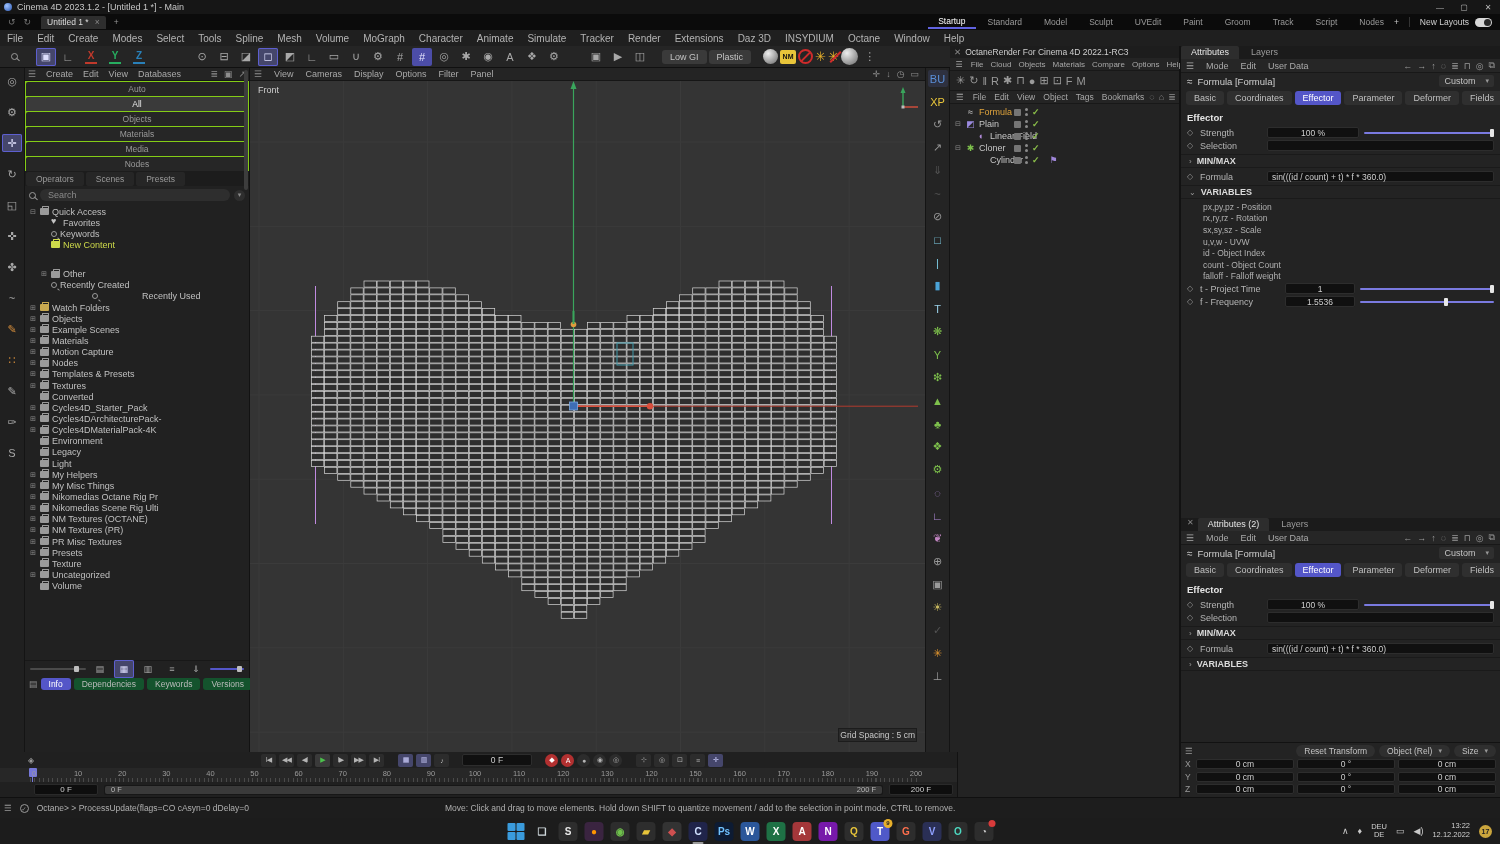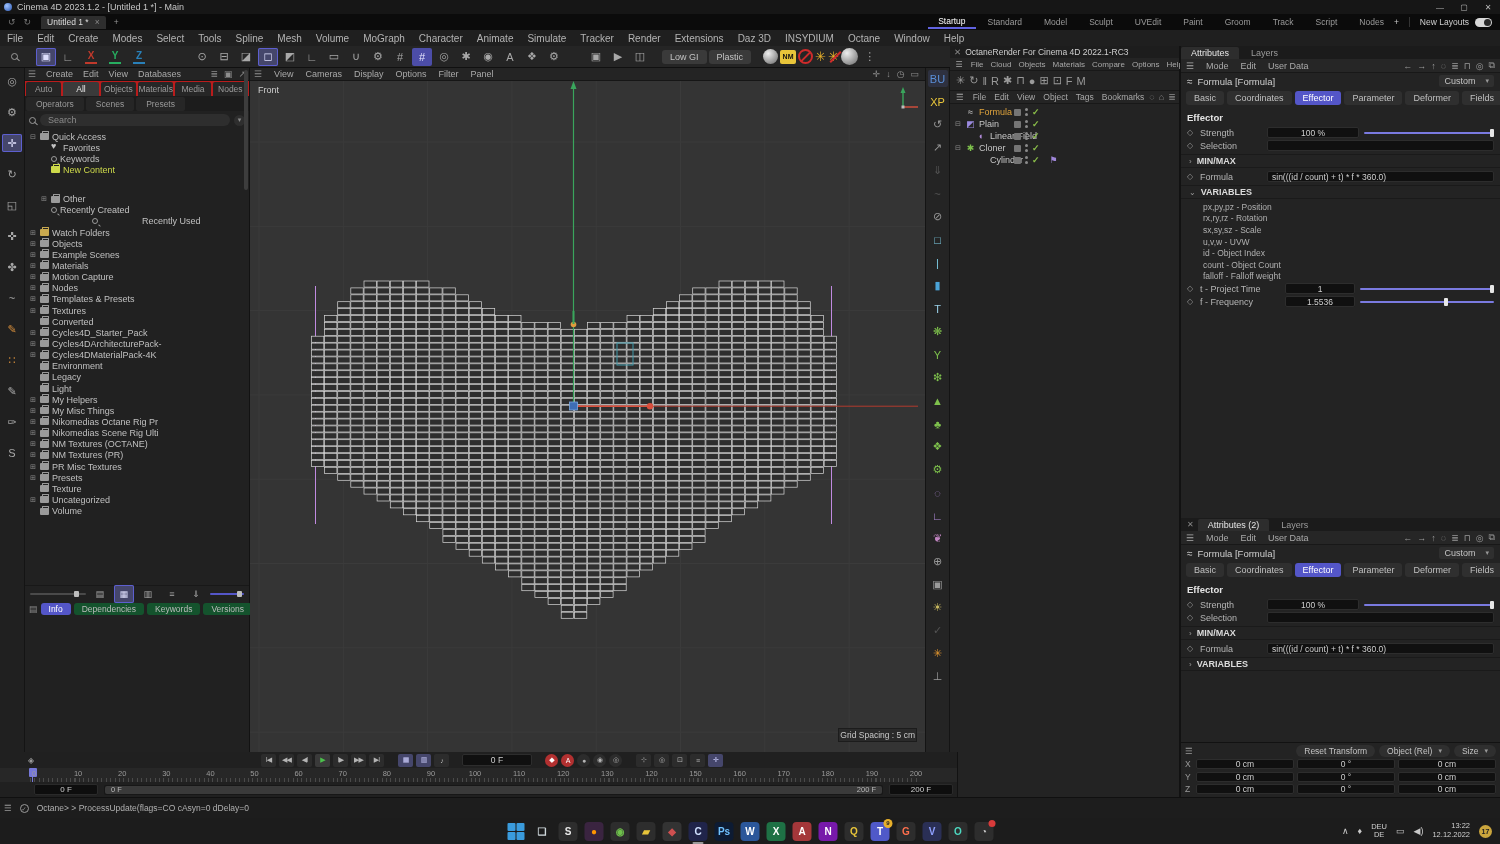--- a/index.html
+++ b/index.html
@@ -46,21 +46,21 @@
 
   
   #lefttools { left:0; top:68px; width:25px; height:684px; background:#202020; border-right:1px solid #141414; display:flex; flex-direction:column; align-items:center; padding-top:4px; gap:13px; }
   #lefttools .tbtn { width:20px; }
 
   
   #assetpanel { left:25px; top:68px; width:225px; height:684px; background:#212121; border-right:1px solid #121212; }
   .panelmenu { height:13px; display:flex; align-items:center; font-size:9px; color:#aaa; gap:2px; background:#242424; border-bottom:1px solid #161616; }
   .panelmenu .mm { padding:0 5px; }
   .panelmenu .icon { color:#8f8f8f; font-size:9px; padding:0 3px; }
-  .ab-tabs { display:flex; font-size:8.5px; background:#b91c1c; }
+  .ab-tabs { display:flex; font-size:8.5px; background:#84cc16;flex-direction:column; }
   .ab-tabs .t { flex:1; text-align:center; padding:2px 0; color:#9a9a9a; background:#262626; margin:1px 1px 0 1px; border-radius:2px 2px 0 0; }
   .ab-tabs .t.active { background:#3a3a3a; color:#e8e8e8; }
   .ab-tabs2 { display:flex; font-size:8.5px; background:#1c1c1c; }
   .ab-tabs2 .t { text-align:center; padding:2px 10px; color:#9a9a9a; background:#262626; margin:1px 1px 0 1px; border-radius:2px; }
   #ab-search-row { display:flex; align-items:center; padding:3px 4px; gap:4px; }
   .magicon { width:7px; height:7px; border:1px solid #999; border-radius:50%; position:relative; flex:none; }
   .magicon::after { content:""; position:absolute; width:4px; height:1px; background:#999; right:-3px; bottom:-1px; transform:rotate(40deg); }
   #ab-search { flex:1; background:#2e2e2e; border:none; border-radius:7px; height:12px; color:#ccc; font-size:9px; padding:0 8px; outline:none; }
   #ab-search::placeholder { color:#8a8a8a; }
   .combo-arrow { color:#888; font-size:7px; background:#2e2e2e; border-radius:50%; width:11px; height:11px; display:flex; align-items:center; justify-content:center; }
@@ -113,21 +113,21 @@
   .chip { width:7px; height:7px; background:#757575; border-radius:1px; }
   .dots { width:3px; height:8px; position:relative; }
   .dots::before, .dots::after { content:""; position:absolute; left:0; width:3px; height:3px; border-radius:50%; background:#8a8a8a; }
   .dots::after { bottom:0; }
   .omcheck { color:#8cc04a; font-weight:bold; font-size:9px; }
   .omtag { color:#9f86d8; font-size:9px; margin-left:6px; }
   .cylicon { width:8px; height:9px; background:#4aa3d8; border-radius:3px/2px; }
 
   
   .attrpanel { left:1180px; width:320px; background:#232323; border-left:1px solid #121212; }
-  .ap-tabs { height:13px; background:#1b1b1b; display:flex; align-items:center; font-size:9px; gap:2px; }
+  .ap-tabs { height:13px; background:#1b1b1b; display:flex; font-size:9px; gap:2px; }
   .ap-tabs .at { padding:1px 10px; color:#9a9a9a; }
   .ap-tabs .at.active { background:#2d2d2d; color:#e6e6e6; border-radius:2px 2px 0 0; }
   .ap-tabs .x { color:#888; font-size:8px; padding:0 2px 0 6px; }
   .ap-menu { height:14px; display:flex; align-items:center; font-size:9px; color:#aaa; gap:2px; background:#262626; border-bottom:1px solid #181818; }
   .ap-menu .mm { padding:0 5px; }
   .ap-menu .right { margin-left:auto; display:flex; gap:5px; align-items:center; padding-right:5px; color:#9a9a9a; }
   .ap-obj { height:16px; display:flex; align-items:center; gap:5px; font-size:9.5px; color:#d0d0d0; padding:0 6px; }
   .ap-obj .wave { color:#cfcfcf; font-size:10px; }
   .dropdown { margin-left:auto; background:#2f2f2f; border-radius:2px; font-size:9px; color:#c4c4c4; padding:1px 5px; display:flex; align-items:center; gap:10px; }
   .dropdown i { font-style:normal; font-size:7px; color:#999; }
@@ -2418,20 +2418,21 @@
         </span>
       </span>
       <span class="ffield">200 F</span>
     </div>
   </div>
 
   <div class="abs" id="statusbar">
     <span style="color:#9a9a9a;">☰</span>
     <span class="okring">✓</span>
     <span>Octane&gt; &gt; ProcessUpdate(flags=CO cAsyn=0 dDelay=0</span>
+    <span id="status-right">Move: Click and drag to move elements. Hold down SHIFT to quantize movement / add to the selection in point mode, CTRL to remove.</span>
   </div>
 
   <div class="abs" id="taskbar">
     <div id="tb-center">
 
     <span class="tbicon">
           <span class="winlogo">
             <span></span>
             <span></span>
             <span></span>

